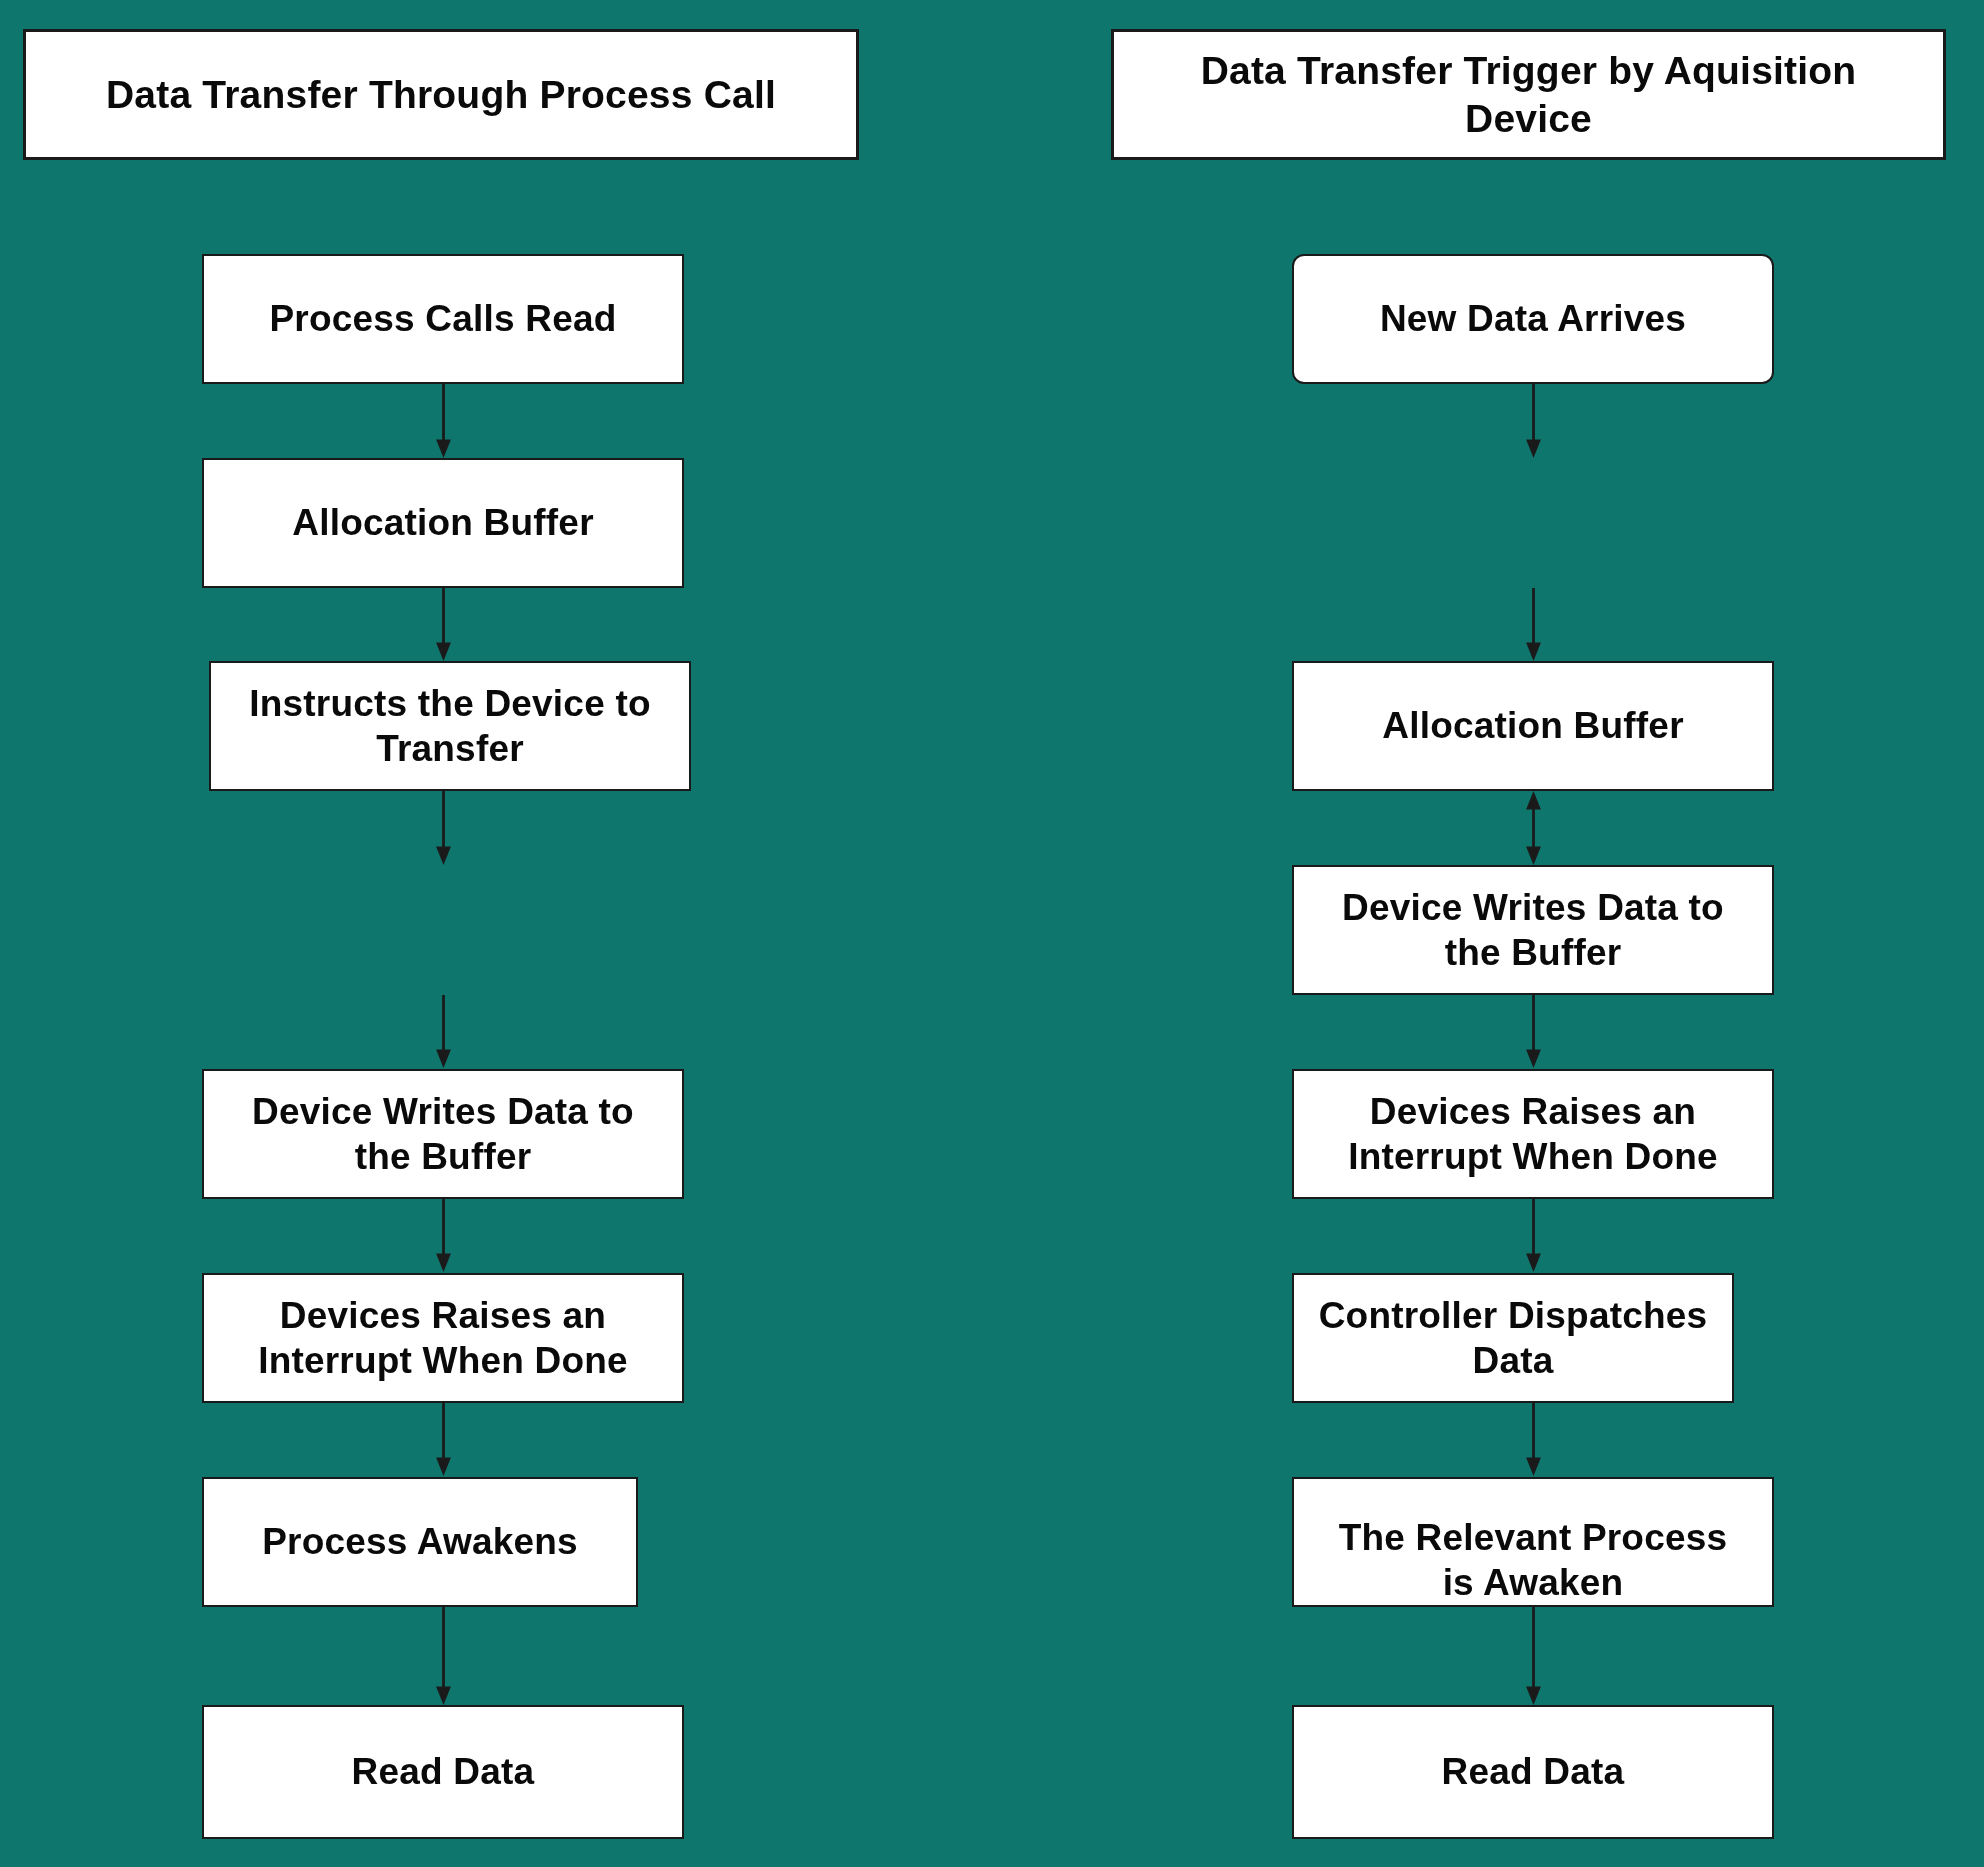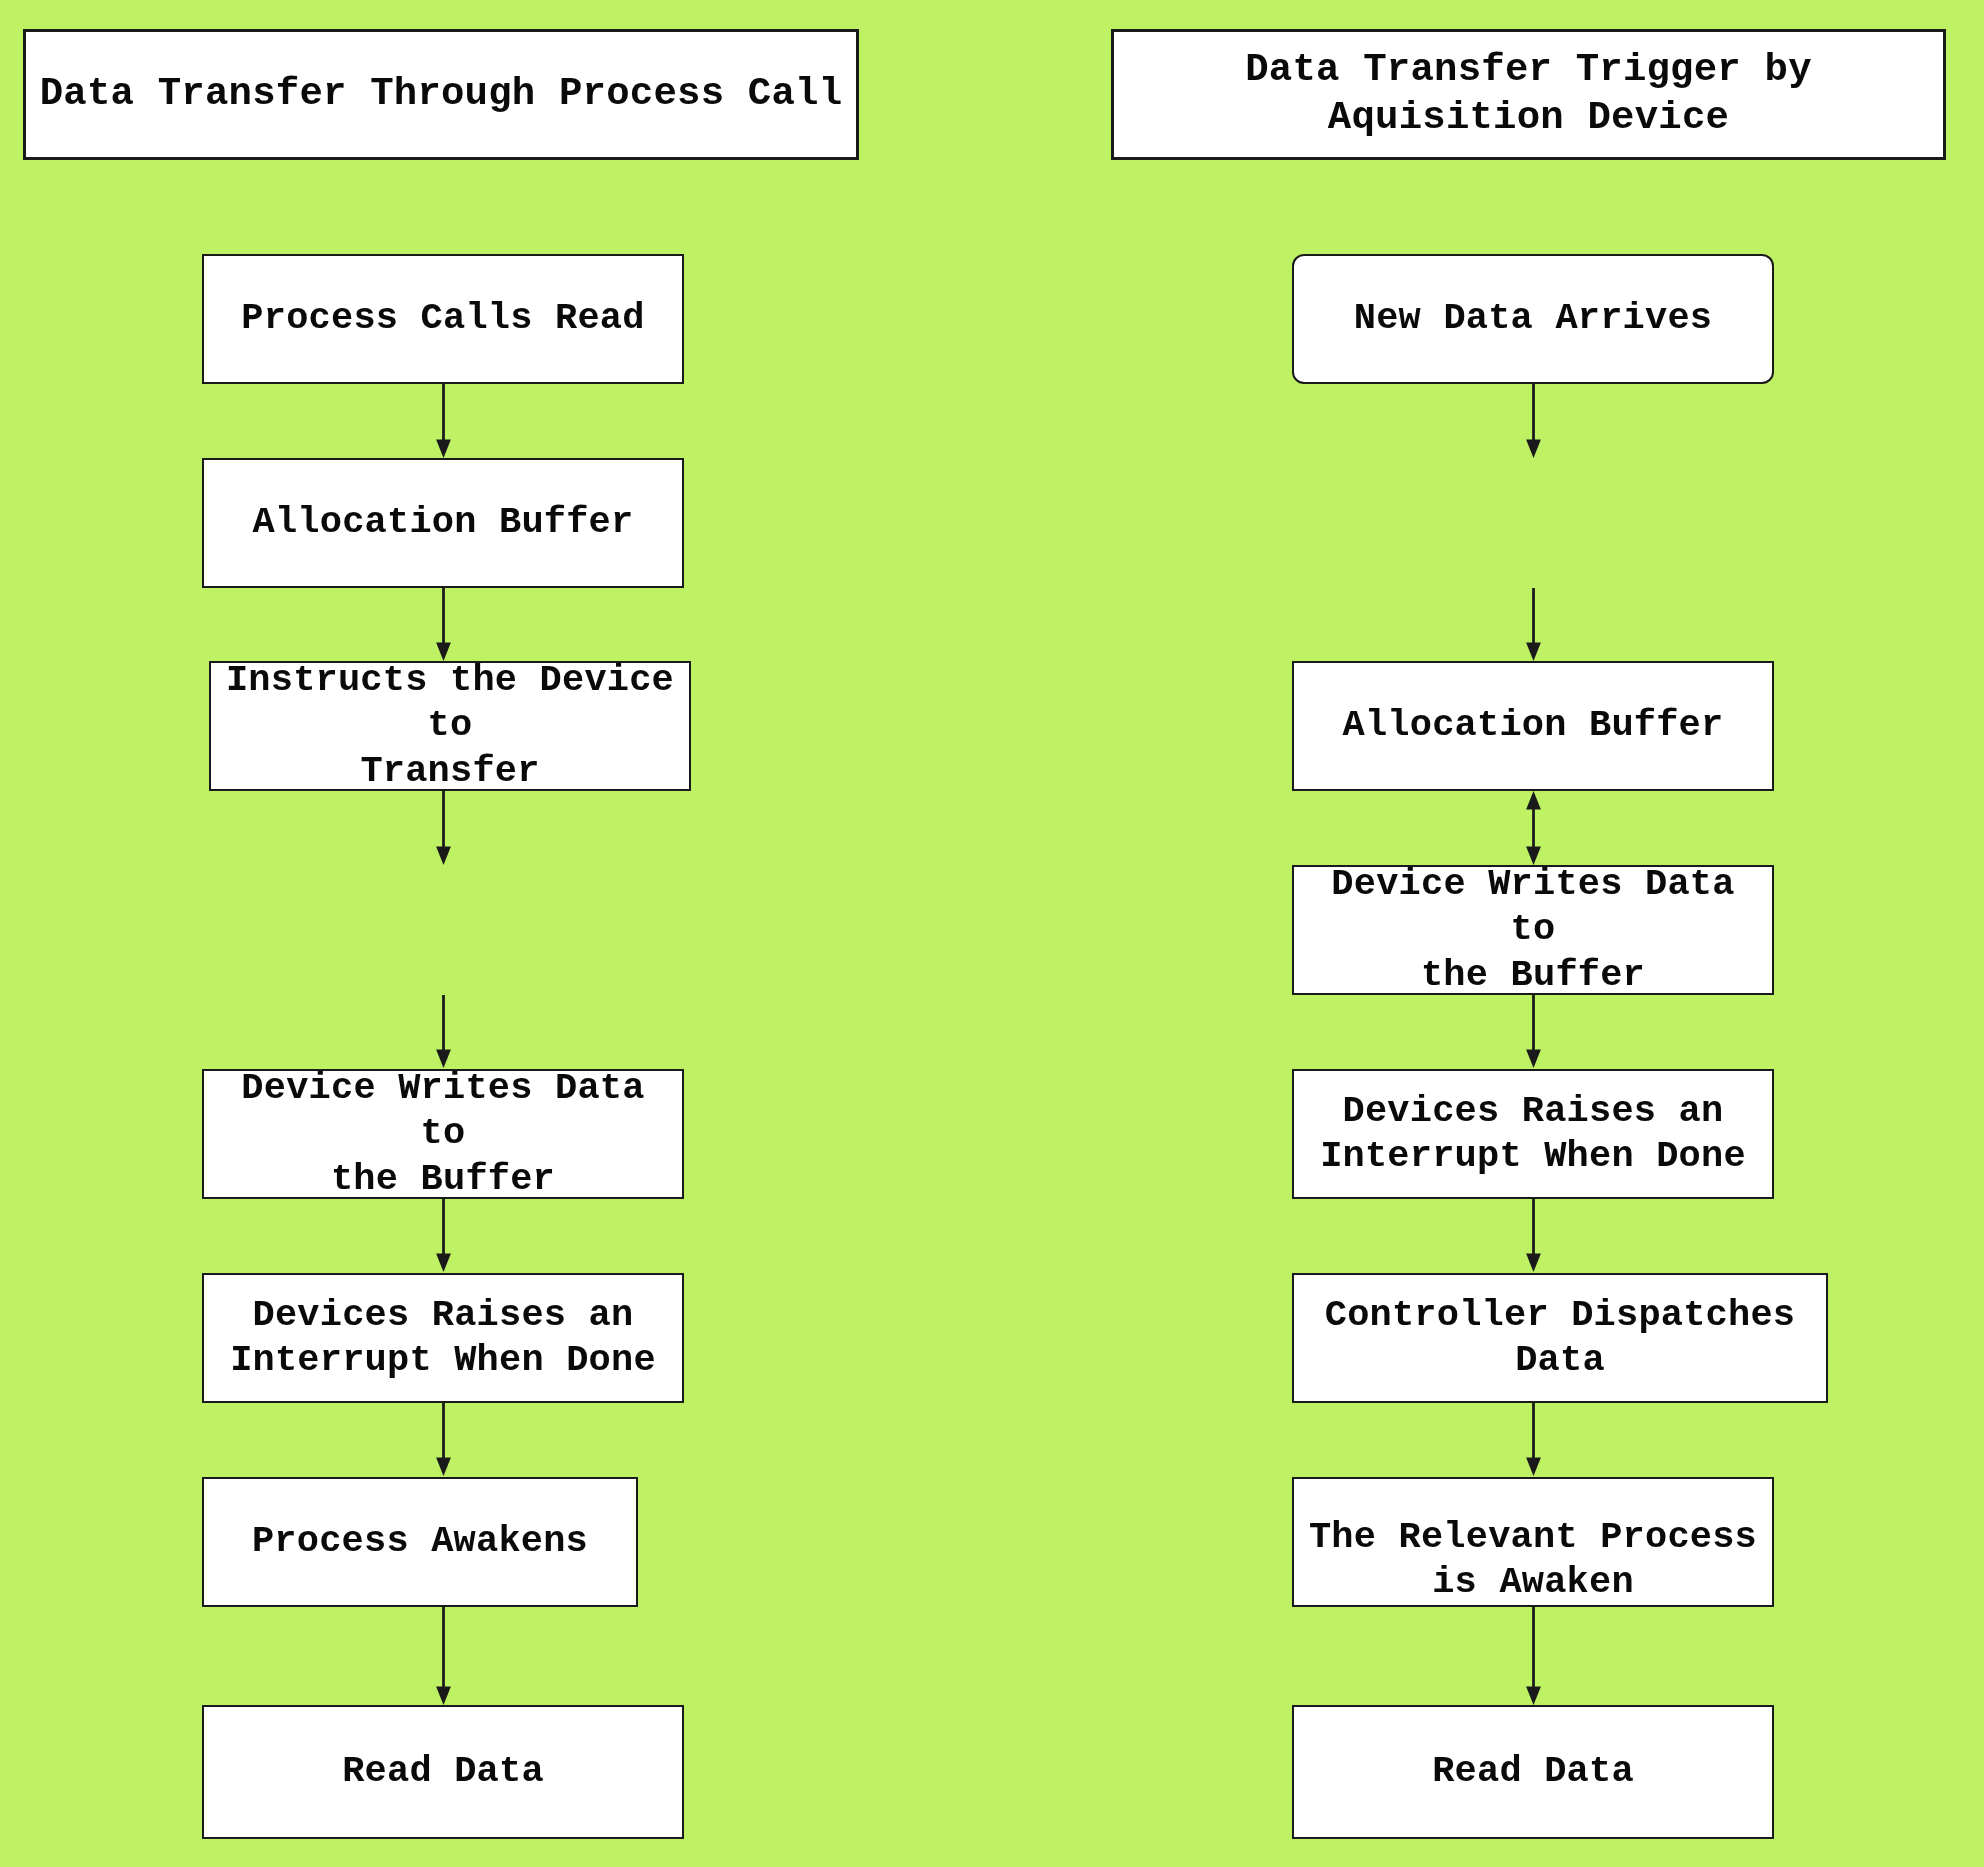--- a/index.html
+++ b/index.html
@@ -5,22 +5,22 @@
 <style>
   html, body {
     margin: 0;
     padding: 0;
     background: #ffffff;
   }
   #page {
     position: relative;
     width: 1984px;
     height: 1867px;
-    background: #bef264;
-    font-family: Liberation Mono, monospace;
+    background: #0f766e;
+    font-family: Liberation Sans, sans-serif;
     overflow: hidden;
   }
 
   
   .box {
     position: absolute;
     box-sizing: border-box;
     background: #ffffff;
     border: 2.8px solid #1a1a1a;
     display: flex;
@@ -171,21 +171,21 @@
     <div class="box step-box" style="left:1292px; top:865px; width:482px; height:130px;">
       <span class="label">Device Writes Data to
 the Buffer</span>
     </div>
 
     <div class="box step-box" style="left:1292px; top:1069px; width:482px; height:130px;">
       <span class="label">Devices Raises an
 Interrupt When Done</span>
     </div>
 
-    <div class="box step-box" style="left:1292px; top:1273px; width:536px; height:130px;">
+    <div class="box step-box" style="left:1292px; top:1273px; width:442px; height:130px;">
       <span class="label">Controller Dispatches
 Data</span>
     </div>
 
     <div class="box step-box" style="left:1292px; top:1477px; width:482px; height:130px;align-items:flex-end;">
       <span class="label">The Relevant Process
 is Awaken</span>
     </div>
 
     <div class="box step-box" style="left:1292px; top:1705px; width:482px; height:134px;">

